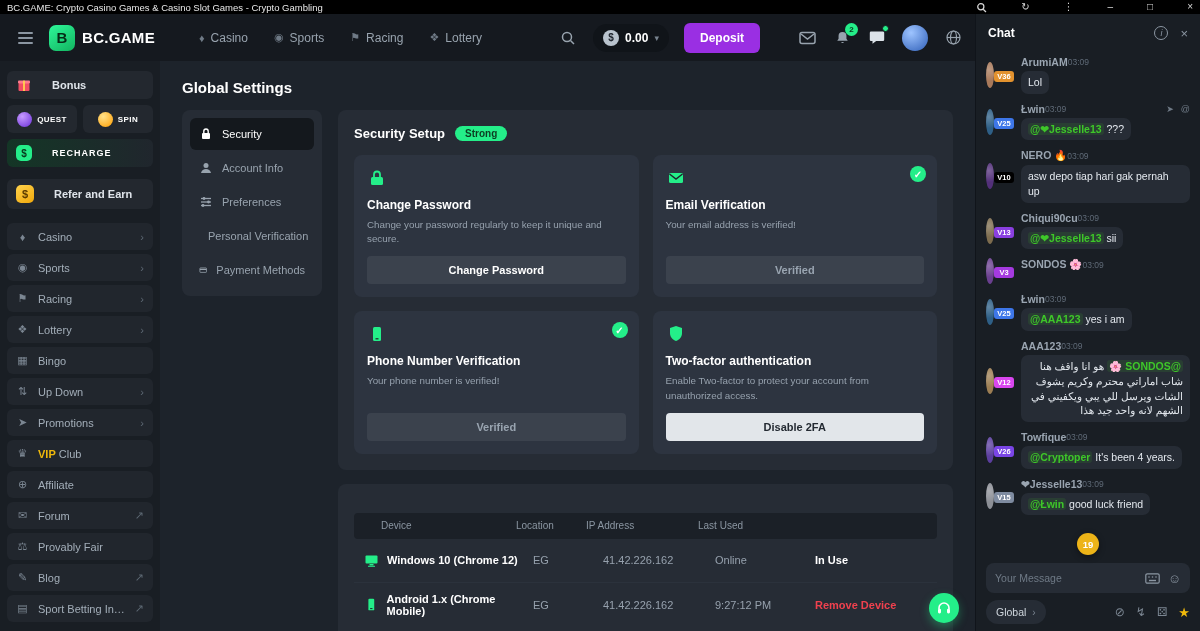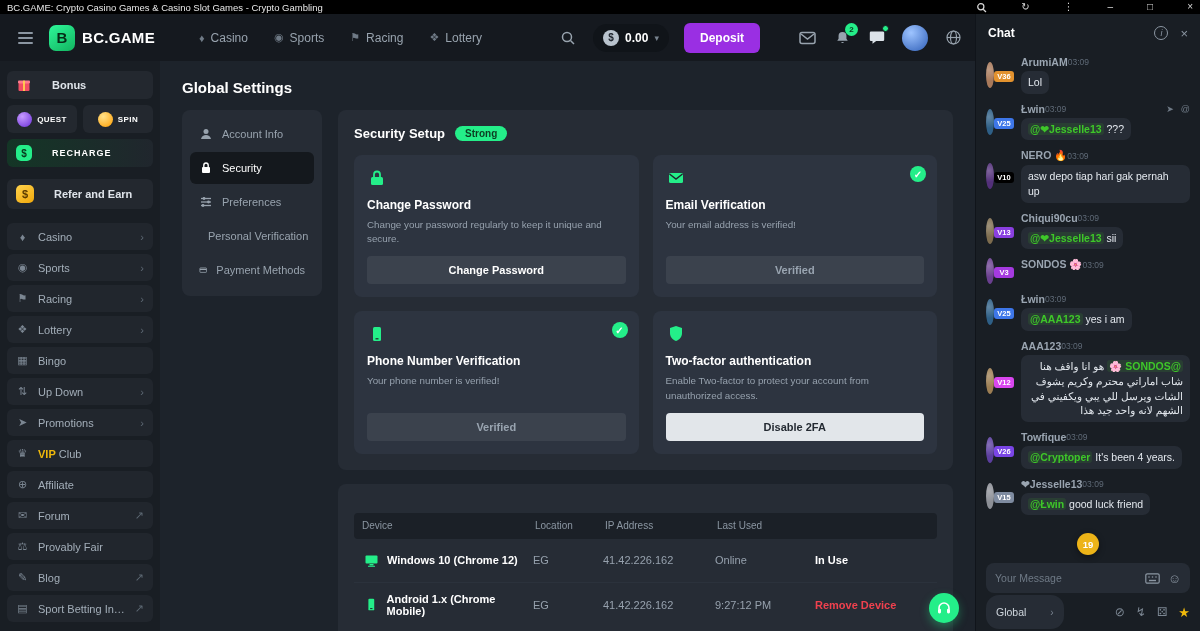--- a/index.html
+++ b/index.html
@@ -66,21 +66,21 @@
 .strong-badge{background:#24ee89;color:#0c3d22;font-size:10px;font-weight:bold;padding:2px 10px;border-radius:10px}
 .sec-grid{display:grid;grid-template-columns:1fr 1fr;gap:14px;margin-top:14px}
 .card{background:#2d3440;border-radius:8px;padding:13px;position:relative;display:flex;flex-direction:column;min-height:116px}
 .card-title{color:#fff;font-size:12px;font-weight:bold;margin-top:10px}
 .card-desc{color:#96a1ad;font-size:9.8px;line-height:1.45;margin-top:6px;flex:1}
 .card-btn{height:28px;border-radius:4px;background:#3b424d;color:#fff;font-size:11px;font-weight:bold;display:flex;align-items:center;justify-content:center;margin-top:10px;cursor:pointer}
 .card-btn.muted{color:#99a4b0}
 .card-btn.light{background:#e2e6ea;color:#242a32}
 .check{position:absolute;top:11px;right:11px;width:16px;height:16px;border-radius:50%;background:#24ee89;color:#fff;font-size:10px;font-weight:bold;display:flex;align-items:center;justify-content:center}
 .sessions{padding:16px;min-height:185px}
-.tbl-head{height:26px;background:#1b2027;border-radius:4px;display:flex;align-items:center;padding:0 8px;color:#8b96a2;font-size:10px;margin-top:13px}
+.tbl-head{height:26px;background:#1b2027;border-radius:4px;display:flex;align-items:center;padding:0 27px;color:#8b96a2;font-size:10px;margin-top:13px}
 .tbl-row{height:44px;display:flex;align-items:center;padding:0 10px;font-size:11px;color:#96a1ad;border-bottom:1px solid #2b323c}
 .tbl-row:last-child{border-bottom:none}
 .c-dev{flex:1;display:flex;align-items:center;gap:8px}
 .c-dev b{color:#fff;font-size:11px}
 .c-loc{width:70px}
 .c-ip{width:112px}
 .c-last{width:100px}
 .c-act{width:112px;text-align:left;font-weight:bold;color:#fff}
 .c-act.remove{color:#f0414e;cursor:pointer}
 .fab{position:absolute;right:16px;bottom:8px;width:30px;height:30px;border-radius:50%;background:#24ee89;display:flex;align-items:center;justify-content:center;box-shadow:0 4px 10px rgba(36,238,137,.35);cursor:pointer}
@@ -102,21 +102,21 @@
 .m-actions{margin-left:auto;display:flex;gap:7px;color:#6f7a86;font-size:9px}
 .m-act{cursor:pointer}
 .m-text{display:inline-block;background:#262c35;border-radius:7px;padding:4px 7px;color:#e3e8ee;font-size:10.5px;line-height:1.4;margin-top:3px;max-width:170px}
 .m-text[dir="rtl"]{text-align:right}
 .mention{color:#3ec729;background:rgba(62,199,41,.12);border-radius:3px;padding:0 2px;font-weight:600;cursor:pointer}
 .chat-unread{position:absolute;left:50%;transform:translateX(-50%);bottom:76px;width:22px;height:22px;border-radius:50%;background:#edb418;color:#fff;font-size:9.5px;font-weight:bold;display:flex;align-items:center;justify-content:center;box-shadow:0 2px 6px rgba(0,0,0,.4);cursor:pointer;z-index:3}
 .chat-input-row{margin:6px 10px 0;height:30px;background:#262c35;border-radius:8px;display:flex;align-items:center;padding:0 9px;gap:8px;flex:none;z-index:2}
 .chat-placeholder{color:#6f7a86;font-size:10.5px;flex:1;white-space:nowrap;overflow:hidden}
 .ci-icon{color:#8b96a2;font-size:13px;line-height:1;cursor:pointer;display:flex;align-items:center}
 .chat-bottom-row{height:38px;display:flex;align-items:center;padding:0 10px;flex:none}
-.global-pill{height:34px;background:#262c35;border-radius:13px;display:flex;align-items:center;gap:24px;padding:0 10px;color:#cfd6dd;font-size:10.5px;cursor:pointer}
+.global-pill{height:24px;background:#262c35;border-radius:13px;display:flex;align-items:center;gap:6px;padding:0 10px;color:#cfd6dd;font-size:10.5px;cursor:pointer}
 .gp-caret{color:#78838f;font-size:10px}
 .cb-icons{margin-left:auto;display:flex;align-items:center;gap:11px;color:#7b8692;font-size:12px}
 .cb-icons span{cursor:pointer}
 .cb-icons .gold-ico{color:#f0b90b;font-size:13px}
 </style>
 </head>
 <body>
 
 <div class="titlebar">
   <span class="tb-title">BC.GAME: Crypto Casino Games &amp; Casino Slot Games - Crypto Gambling</span>
@@ -300,33 +300,33 @@
               <span class="mi-label">Sport Betting Insig...</span>
               <span class="mi-right">↗</span>
             </div>
           </div>
       </div>
 
       <div class="main">
         <div class="page-title">Global Settings</div>
         <div class="settings-layout">
           <div class="panel settings-nav">
+            <div class="sn-item active">
+              <svg width="14" height="14" viewBox="0 0 14 14">
+                  <rect x="3" y="6" width="8" height="6" rx="1" fill="currentColor"></rect>
+                  <path d="M4.8 6V4.2a2.2 2.2 0 0 1 4.4 0V6" stroke="currentColor" stroke-width="1.4" fill="none"></path>
+                </svg>
+              <span>Security</span>
+            </div>
             <div class="sn-item">
               <svg width="14" height="14" viewBox="0 0 14 14">
                   <circle cx="7" cy="4.5" r="2.5" fill="currentColor"></circle>
                   <path d="M2 12c.6-2.6 2.6-4 5-4s4.4 1.4 5 4z" fill="currentColor"></path>
                 </svg>
               <span>Account Info</span>
-            </div>
-            <div class="sn-item active">
-              <svg width="14" height="14" viewBox="0 0 14 14">
-                  <rect x="3" y="6" width="8" height="6" rx="1" fill="currentColor"></rect>
-                  <path d="M4.8 6V4.2a2.2 2.2 0 0 1 4.4 0V6" stroke="currentColor" stroke-width="1.4" fill="none"></path>
-                </svg>
-              <span>Security</span>
             </div>
             <div class="sn-item">
               <svg width="14" height="14" viewBox="0 0 14 14" stroke="currentColor" stroke-width="1.3">
                   <line x1="2" y1="3.5" x2="12" y2="3.5"></line>
                   <line x1="2" y1="7" x2="12" y2="7"></line>
                   <line x1="2" y1="10.5" x2="12" y2="10.5"></line>
                   <circle cx="5" cy="3.5" r="1.4" fill="currentColor" stroke="none"></circle>
                   <circle cx="9.5" cy="7" r="1.4" fill="currentColor" stroke="none"></circle>
                   <circle cx="4" cy="10.5" r="1.4" fill="currentColor" stroke="none"></circle>
                 </svg>

